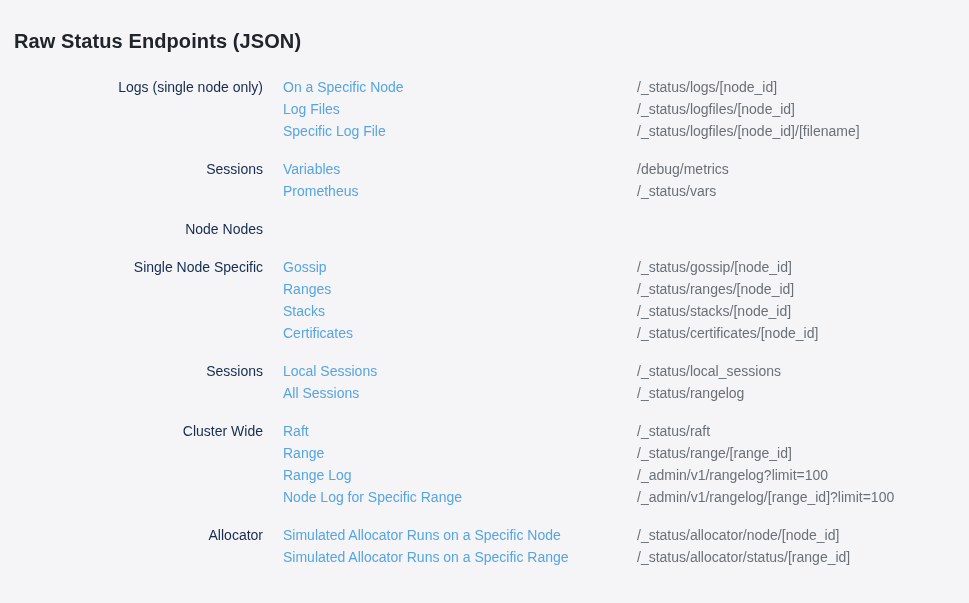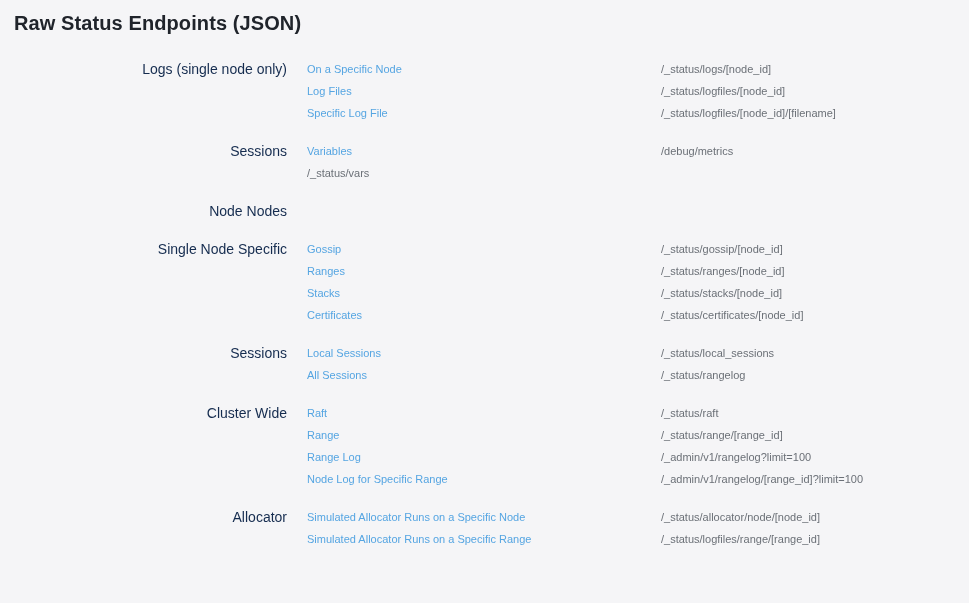--- a/index.html
+++ b/index.html
@@ -3,42 +3,42 @@
 <meta charset="utf-8">
 <style>
   * { margin: 0; padding: 0; box-sizing: border-box; }
   html, body { width: 969px; height: 603px; }
   body {
     background: var(--background, #f5f5f7);
     font-family: "Liberation Sans", sans-serif;
     overflow: hidden;
     -webkit-font-smoothing: antialiased;
   }
-  .page { padding-top: 11px; }
+  .page { padding-top: 29px; }
   .page-title {
     margin-left: 14px;
     font-size: 20px;
     line-height: 24px;
     font-weight: 600;
     letter-spacing: 0.1px;
     color: var(--title, #20242b);
   }
-  .groups { margin-top: 23px; margin-left: 24px; }
+  .groups { margin-top: 23px; }
   .group { display: flex; margin-bottom: 16px; }
   .category {
     width: 283px;
     padding-right: 20px;
     text-align: right;
     font-size: 14px;
     line-height: 22px;
     color: var(--category, #152c4f);
     white-space: nowrap;
   }
   .rows { flex: 1; }
-  .row { display: flex; height: 22px; line-height: 22px; font-size: 11px; }
+  .row { display: flex; height: 22px; line-height: 22px; font-size: 14px; }
   .link {
     width: 354px;
     color: var(--link, #55a5e2);
     text-decoration: none;
     white-space: nowrap;
     overflow: hidden;
   }
   .path {
     color: var(--path, #6b7077);
     white-space: nowrap;
@@ -72,20 +72,21 @@
 
   <div class="group">
     <div class="category">Sessions</div>
     <div class="rows">
   <div class="row">
     <a class="link" href="#">Variables</a>
     <div class="path">/debug/metrics</div>
   </div>
 
   <div class="row">
+    <a class="link" href="#">Prometheus</a>
     <div class="path">/_status/vars</div>
   </div>
 </div>
   </div>
 
   <div class="group">
     <div class="category">Node Nodes</div>
   </div>
 
   <div class="group">
@@ -156,18 +157,18 @@
   <div class="group">
     <div class="category">Allocator</div>
     <div class="rows">
   <div class="row">
     <a class="link" href="#">Simulated Allocator Runs on a Specific Node</a>
     <div class="path">/_status/allocator/node/[node_id]</div>
   </div>
 
   <div class="row">
     <a class="link" href="#">Simulated Allocator Runs on a Specific Range</a>
-    <div class="path">/_status/logfiles/range/[range_id]</div>
+    <div class="path">/_status/allocator/status/[range_id]</div>
   </div>
 </div>
   </div>
 </div>
 </div>
 
 </body></html>

